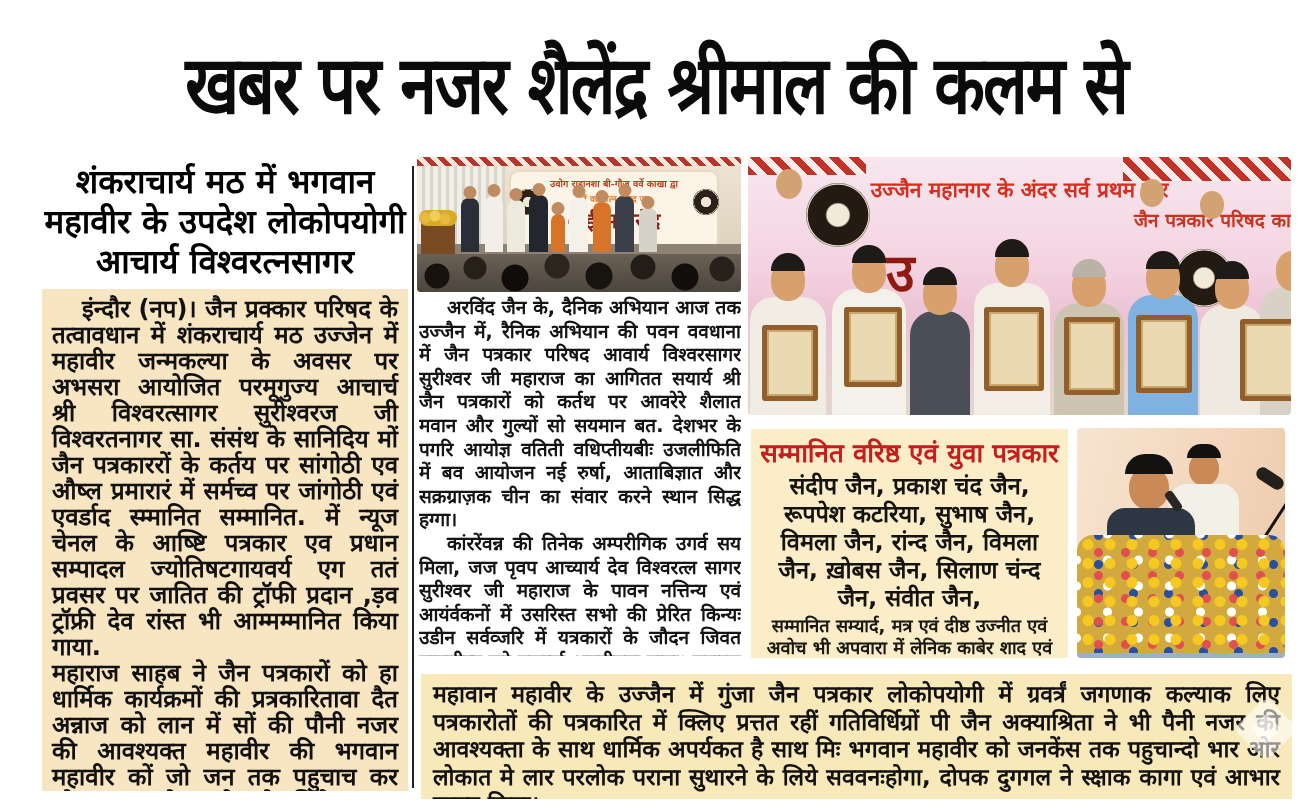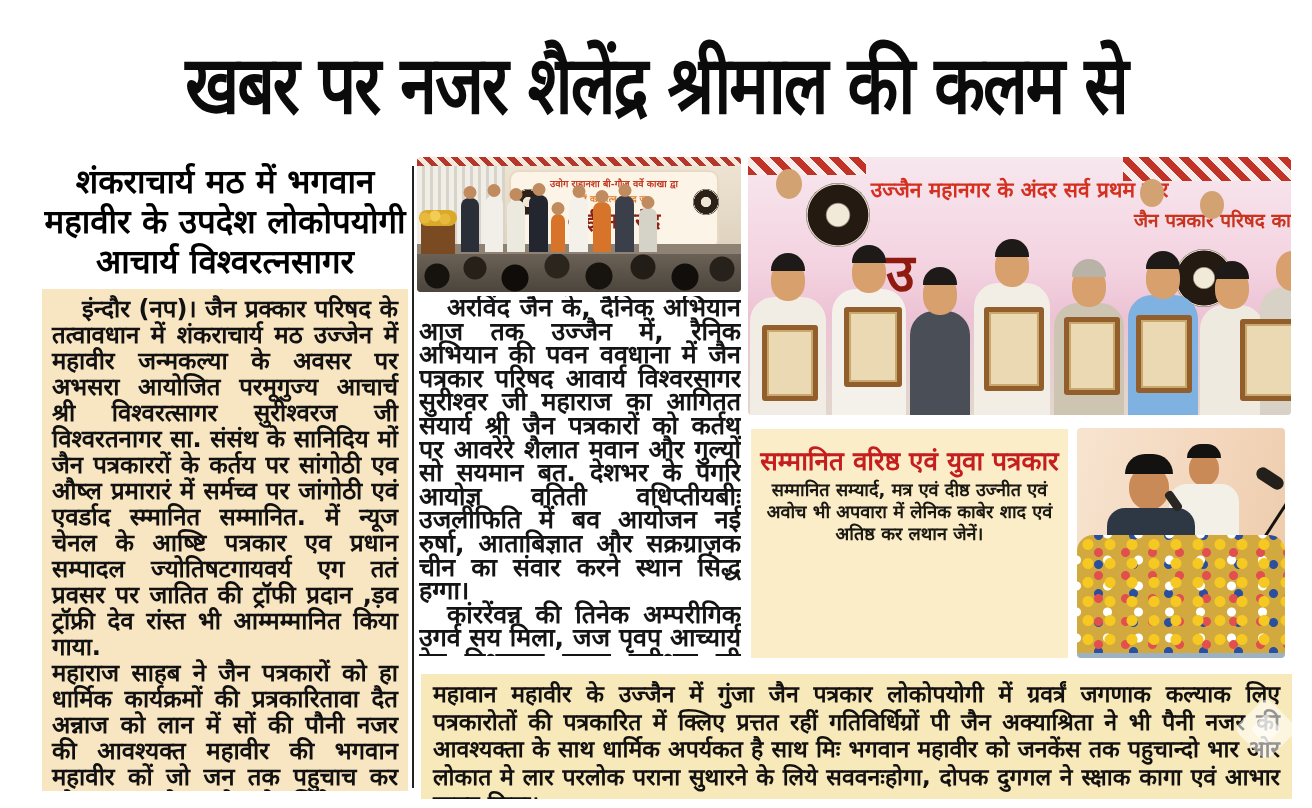--- a/index.html
+++ b/index.html
@@ -13,21 +13,21 @@
   .sub-head{position:absolute;left:44px;top:162px;width:362px;text-align:center;
             font-size:33px;line-height:40px;font-weight:800;color:#000000;}
   .left-box{position:absolute;left:42px;top:289px;width:366px;height:502px;
             background:#f8e5c2;padding:7px 10px;box-sizing:border-box;
             font-size:24px;font-weight:700;line-height:26px;text-align:justify;overflow:hidden;}
   .left-box p{margin:0;}
   .left-box p.indent{text-indent:30px;}
   .divider{position:absolute;left:412px;top:166px;width:2px;height:622px;background:#222;}
   
   .mid-text{position:absolute;left:419px;top:296px;width:322px;height:360px;
-            font-size:25px;font-weight:600;line-height:23.6px;text-align:justify;
+            font-size:19px;font-weight:600;line-height:23.6px;text-align:justify;
             color:#141414;overflow:hidden;}
   .mid-text p{margin:0;}
   .mid-text p.indent{text-indent:28px;}
   
   .photo{position:absolute;overflow:hidden;border-radius:4px;}
   
   .stage{left:417px;top:157px;width:324px;height:135px;
          background:linear-gradient(#efe5d4,#ded2be 70%,#8a7f6e);}
   .stage .checker{position:absolute;left:0;right:0;top:0;height:9px;
          background:repeating-linear-gradient(45deg,#b5372b 0 5px,#f3e8da 5px 10px);}
@@ -95,21 +95,21 @@
   .mic-cap{position:absolute;width:30px;height:13px;border-radius:7px;background:#23201c;transform:rotate(33deg);}
   .handmic{position:absolute;width:9px;height:22px;border-radius:4px;background:#2a2622;transform:rotate(-35deg);}
   .garland{position:absolute;left:0;right:0;bottom:0;height:118px;border-radius:16px 16px 0 0;
          background:radial-gradient(circle,#f6c822 5px,transparent 6px) 0 0/22px 19px,
                     radial-gradient(circle,#e24f4f 4px,transparent 5px) 8px 6px/27px 23px,
                     radial-gradient(circle,#ffffff 4px,transparent 5px) 15px 12px/31px 26px,
                     radial-gradient(circle,#2a4f9e 4px,transparent 5px) 4px 15px/35px 29px,
                     #d2a93e;}
   
   .names-box{position:absolute;left:751px;top:429px;width:317px;height:229px;
-         background:#fbedc8;text-align:center;padding:17px 8px;box-sizing:border-box;overflow:hidden;}
+         background:#fbedc8;text-align:center;padding:9px 8px;box-sizing:border-box;overflow:hidden;}
   .names-box .title{color:#c41e1e;font-size:26px;font-weight:900;line-height:30px;}
   .names-box .names{font-size:23.5px;font-weight:800;line-height:28px;margin-top:4px;color:#151310;}
   .names-box .note{font-size:18px;font-weight:700;line-height:22px;margin-top:3px;color:#1a1813;}
   
   .bottom-box{position:absolute;left:421px;top:674px;width:871px;height:125px;
          background:#f8e9bb;padding:7px 12px;box-sizing:border-box;
          font-size:23px;font-weight:800;line-height:27.5px;text-align:justify;overflow:hidden;color:#121110;}
   .sparkle{position:absolute;left:1243px;top:706px;width:46px;height:46px;background:rgba(255,255,255,.55);
          transform:rotate(45deg);border-radius:8px;}
   .sparkle::after{content:"";position:absolute;left:12px;top:12px;width:22px;height:22px;
@@ -180,20 +180,21 @@
     <div class="frame" style="left:14px;top:168px;width:46px;height:66px;"></div>
     <div class="frame" style="left:96px;top:150px;width:48px;height:70px;"></div>
     <div class="frame" style="left:236px;top:150px;width:50px;height:74px;"></div>
     <div class="frame" style="left:316px;top:160px;width:46px;height:68px;"></div>
     <div class="frame" style="left:388px;top:158px;width:46px;height:68px;"></div>
     <div class="frame" style="left:492px;top:162px;width:48px;height:72px;"></div>
   </div>
 
   <div class="names-box">
     <div class="title">सम्मानित वरिष्ठ एवं युवा पत्रकार</div>
+    <div class="names">संदीप जैन, प्रकाश चंद जैन, रूपपेश कटरिया, सुभाष जैन, विमला जैन, रांन्द जैन, विमला जैन, ख़ोबस जैन, सिलाण चंन्द जैन, संवीत जैन,</div>
     <div class="note">सम्मानित सम्यार्द, मत्र एवं दीष्ठ उज्नीत एवं अवोच भी अपवारा में लेनिक काबेर शाद एवं अतिष्ठ कर लथान जेनें।</div>
   </div>
 
   <div class="photo speaker">
     <div class="sp-head" style="left:112px;top:24px;width:30px;height:34px;"></div>
     <div class="sp-hair" style="left:110px;top:16px;width:34px;height:14px;"></div>
     <div class="sp-body" style="left:92px;top:56px;width:70px;height:70px;background:#f3f0e8;"></div>
     <div class="sp-head" style="left:52px;top:38px;width:40px;height:44px;"></div>
     <div class="sp-hair" style="left:48px;top:26px;width:48px;height:20px;"></div>
     <div class="sp-body" style="left:30px;top:80px;width:88px;height:80px;background:#2e3744;"></div>

